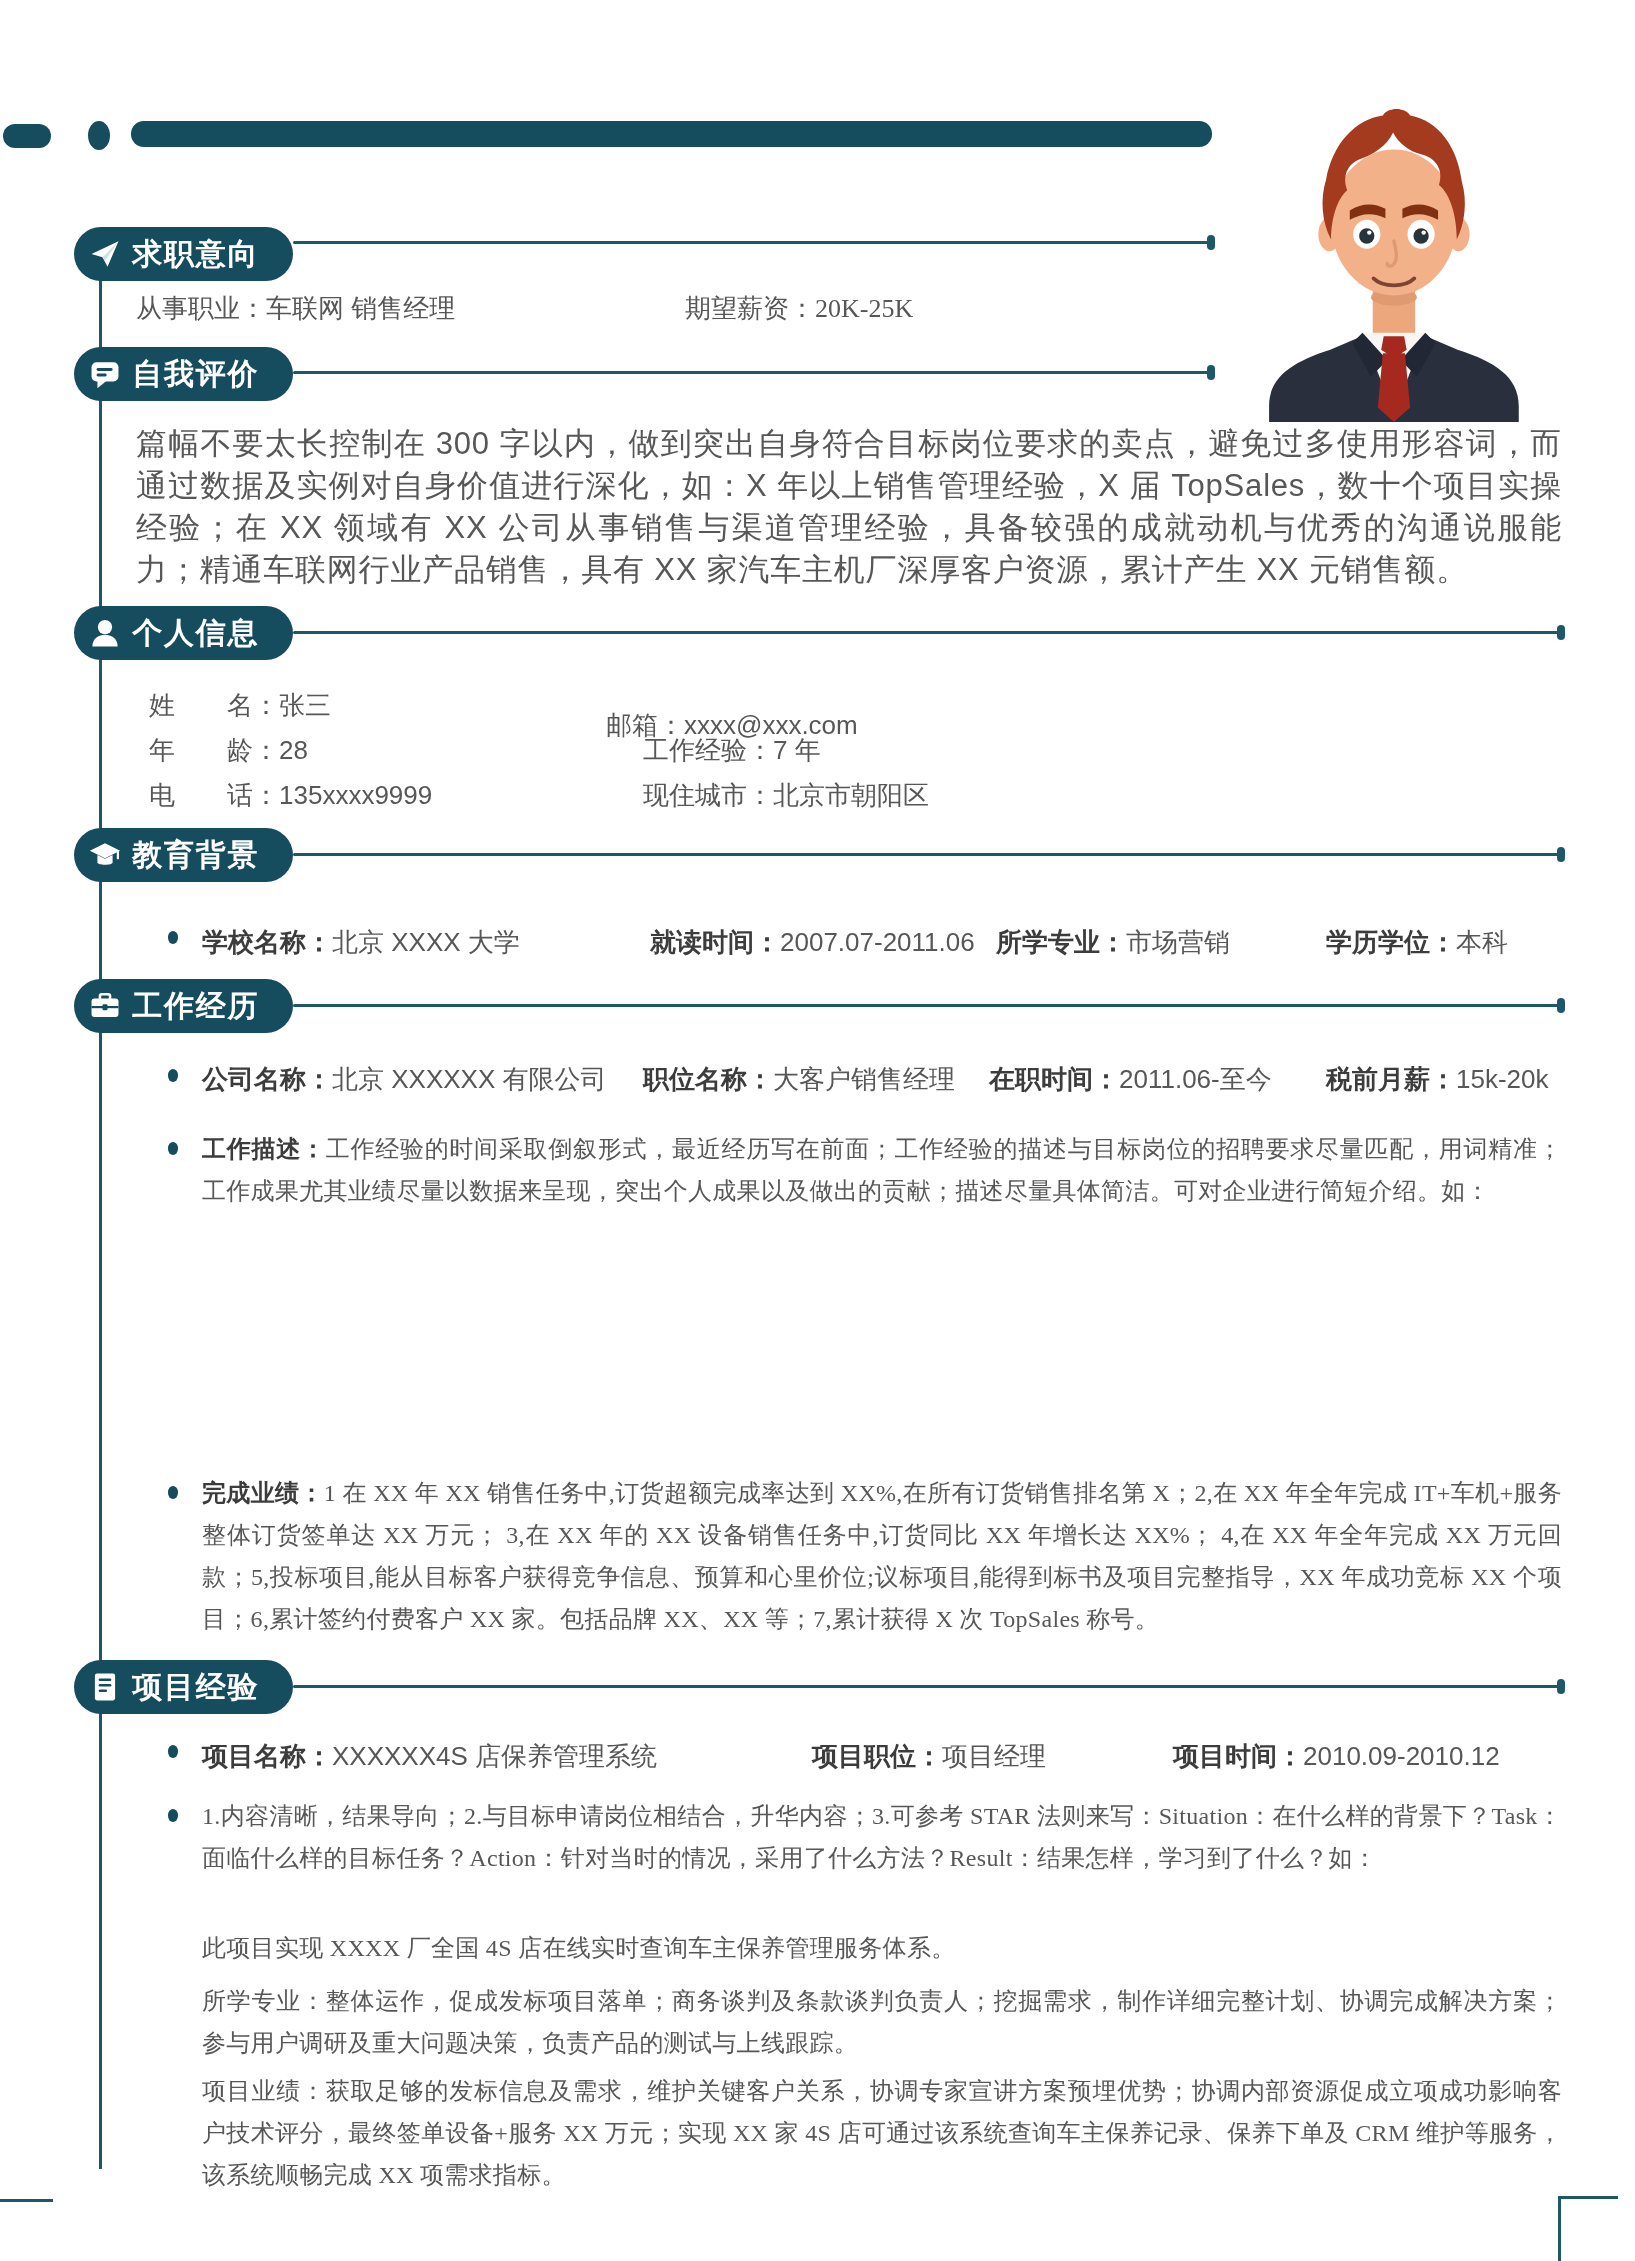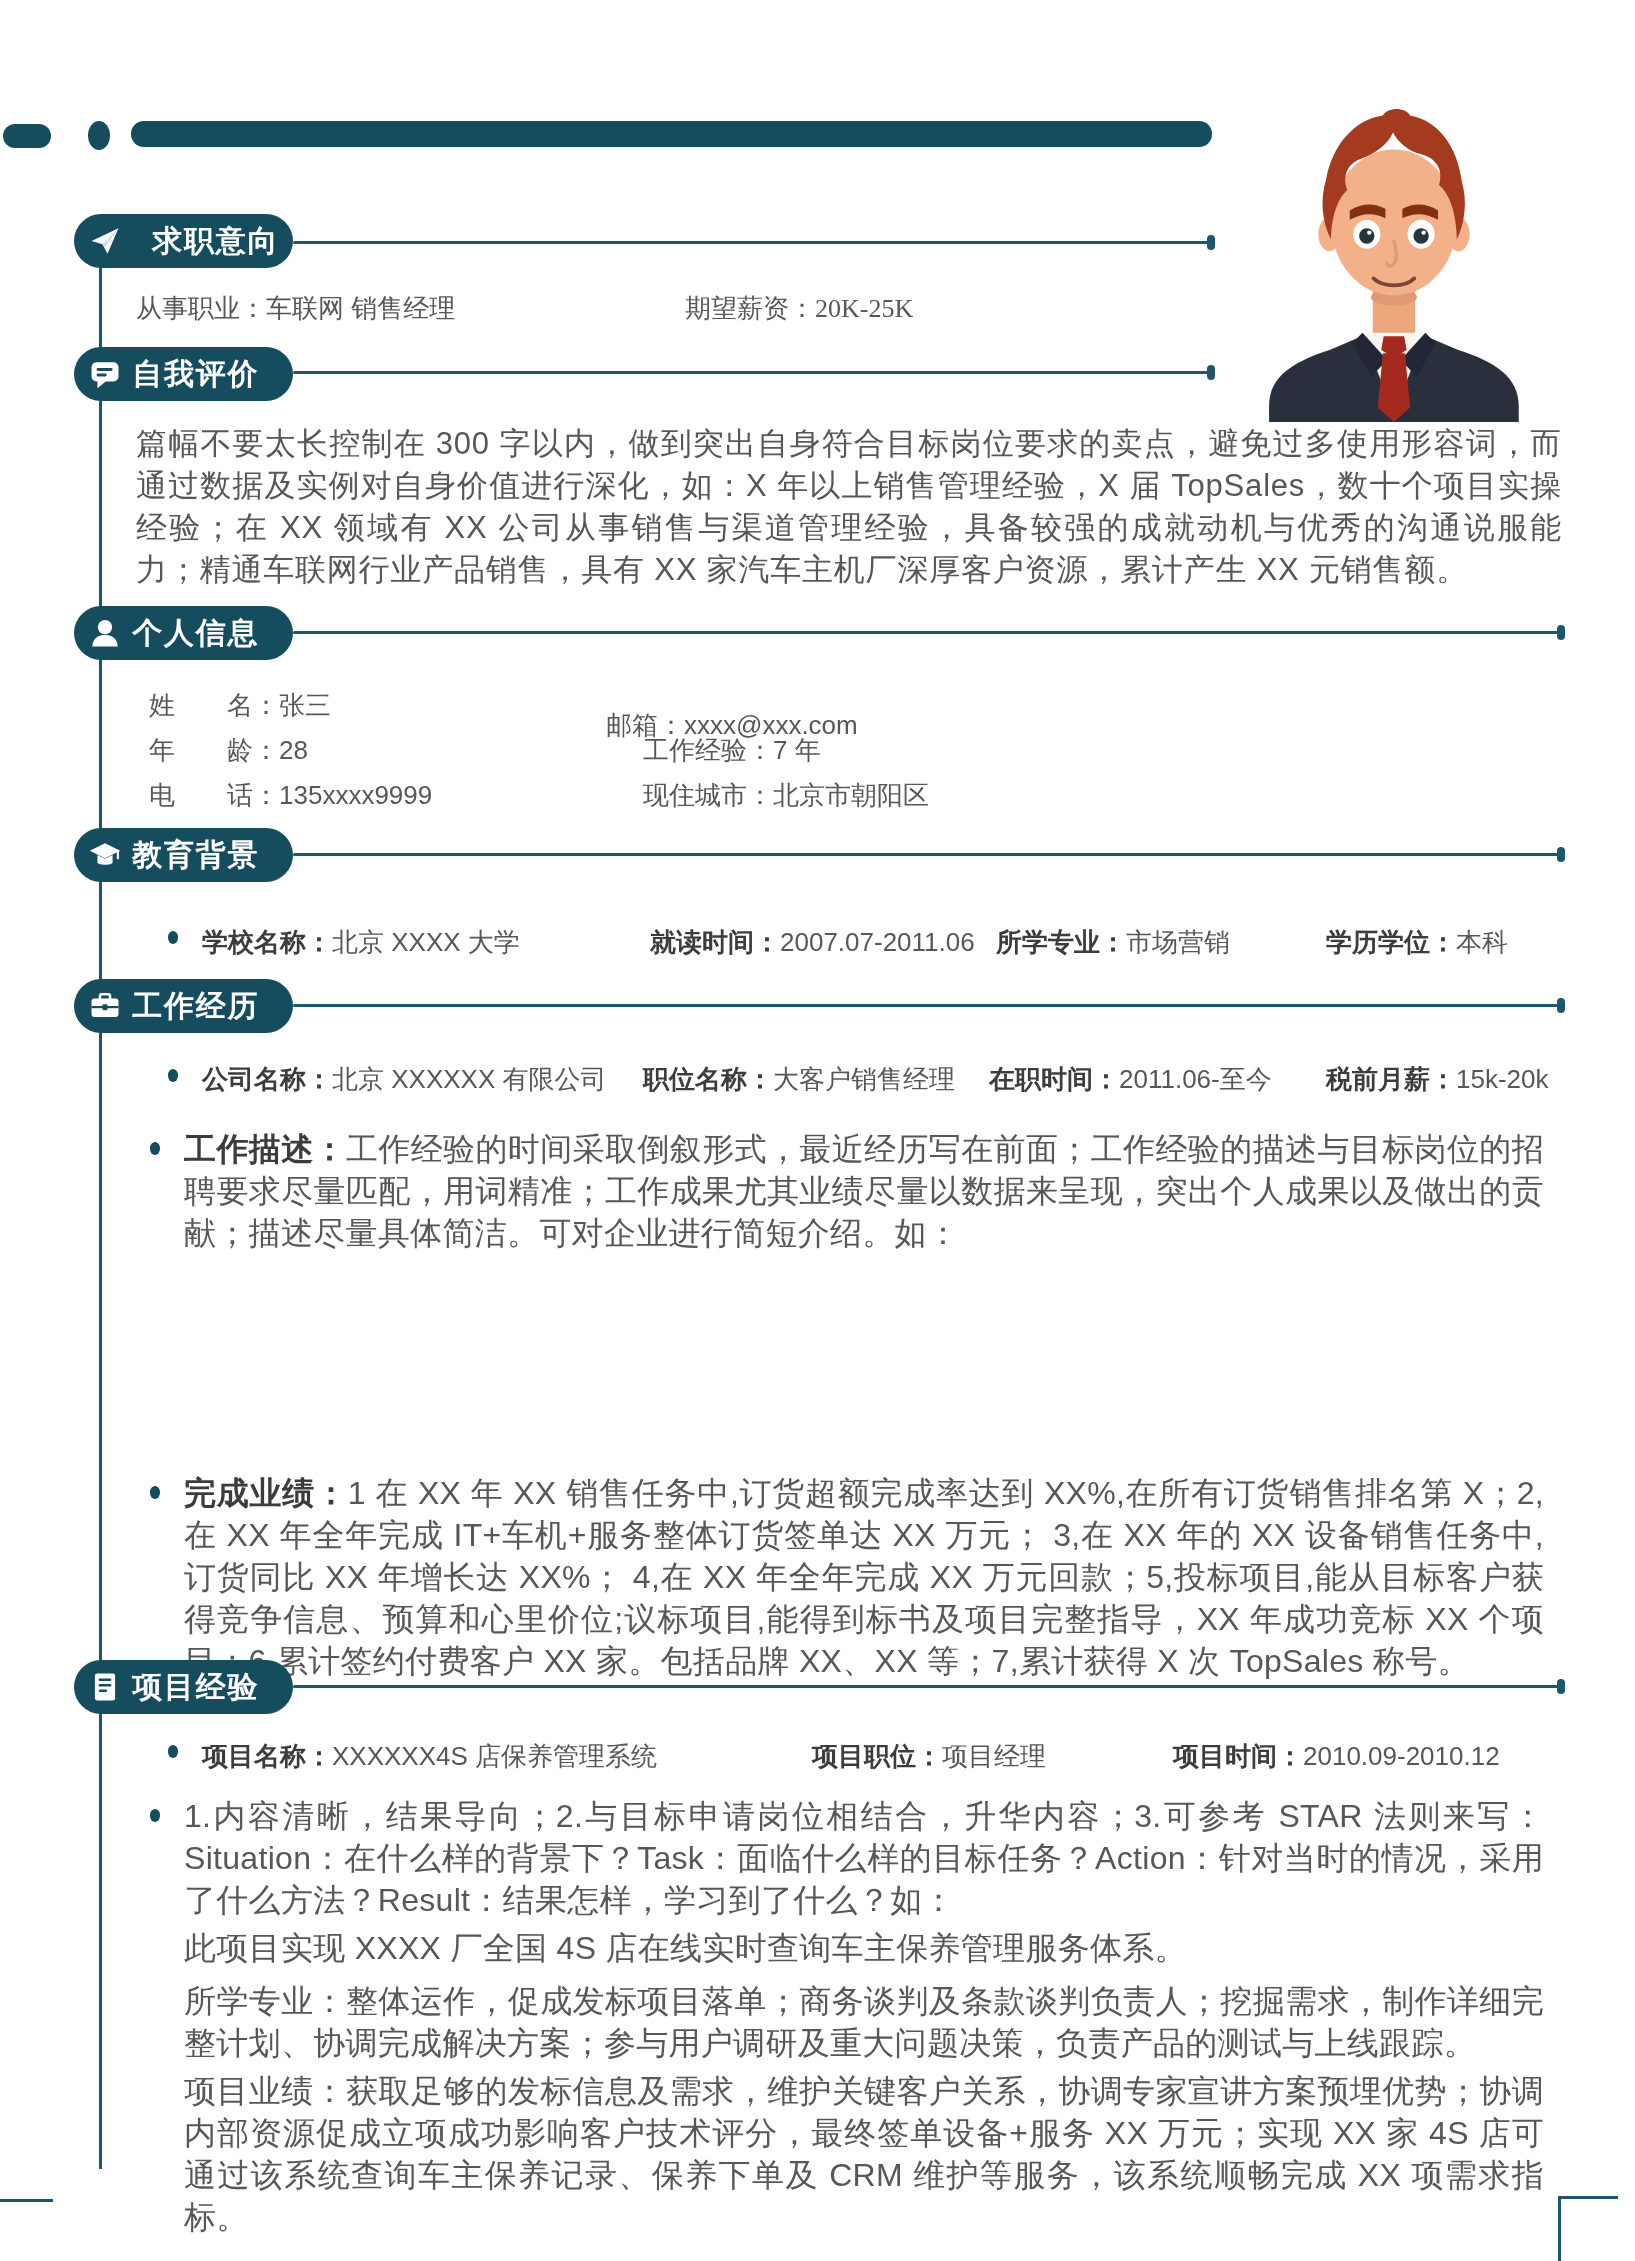--- a/index.html
+++ b/index.html
@@ -27,22 +27,22 @@
   .pair{position:absolute;white-space:nowrap;font-size:26px;}
   .lbl{font-weight:bold;color:#3C3C3C;}
   .plainlbl{color:#575757;}
   .val{color:#575757;}
   .row{position:absolute;left:0;top:0;width:1636px;height:0;}
   .para{
     position:absolute;left:136px;width:1426px;font-size:31px;line-height:42px;
     letter-spacing:0.8px;text-align:justify;color:#575757;
   }
   .bpara{
-    position:absolute;left:184px;width:1360px;font-size:32px;line-height:42px;
-    letter-spacing:0.3px;text-align:justify;color:#575757;
+    position:absolute;left:202px;width:1360px;font-size:24px;line-height:42px;
+    letter-spacing:0.3px;text-align:justify;color:#575757;font-family:Liberation Serif, serif;
   }
   .bullet{position:absolute;width:10.2px;height:12.7px;border-radius:50%;background:#154C5E;}
   .bullet.inpara{left:-34px;top:14.4px;}
   
   .bl-line{position:absolute;left:0;top:2199px;width:53px;height:3.4px;background:#1C5869;}
   .br-h{position:absolute;left:1558px;top:2196px;width:60px;height:2.5px;background:#1C5869;}
   .br-v{position:absolute;left:1558px;top:2196px;width:2.5px;height:65px;background:#1C5869;}
   .avatar{position:absolute;left:1264px;top:95px;width:259px;height:327px;}
 </style>
 </head>
@@ -76,21 +76,21 @@
     <circle cx="185" cy="166" r="9" fill="#26343B"></circle>
     <circle cx="188" cy="162" r="2.6" fill="#FFFFFF"></circle>
     <path d="M153,172 C156,184 158,194 152,200 C148,203 145,201 145,198" stroke="#E09A72" stroke-width="4" fill="none" stroke-linecap="round"></path>
     <path d="M129,216 C140,227 166,227 177,216" stroke="#7C4433" stroke-width="4.5" fill="none" stroke-linecap="round"></path>
   </svg>
 
   <div class="timeline"></div>
 
   <div class="hline" style="left:293px;top:241px;width:918px;"></div>
   <div class="enddot" style="left:1207px;top:235px;"></div>
-  <div class="pill" style="top:214px;gap:20px;">
+  <div class="pill" style="top:227px;">
     <svg class="icn" viewBox="0 0 38 38">
         <path d="M3,19 L35,4 L22,34 L16,23 Z" fill="#ffffff"></path>
         <path d="M16,23 L35,4 L19,27 Z" fill="#cfdfe5"></path>
       </svg>
     <span class="ttl">求职意向</span>
   </div>
   <div class="row">
     <div class="pair" style="left:136px;top:291px;">
       <span class="plainlbl">从事职业：</span><span class="val">车联网 销售经理</span>
     </div>

